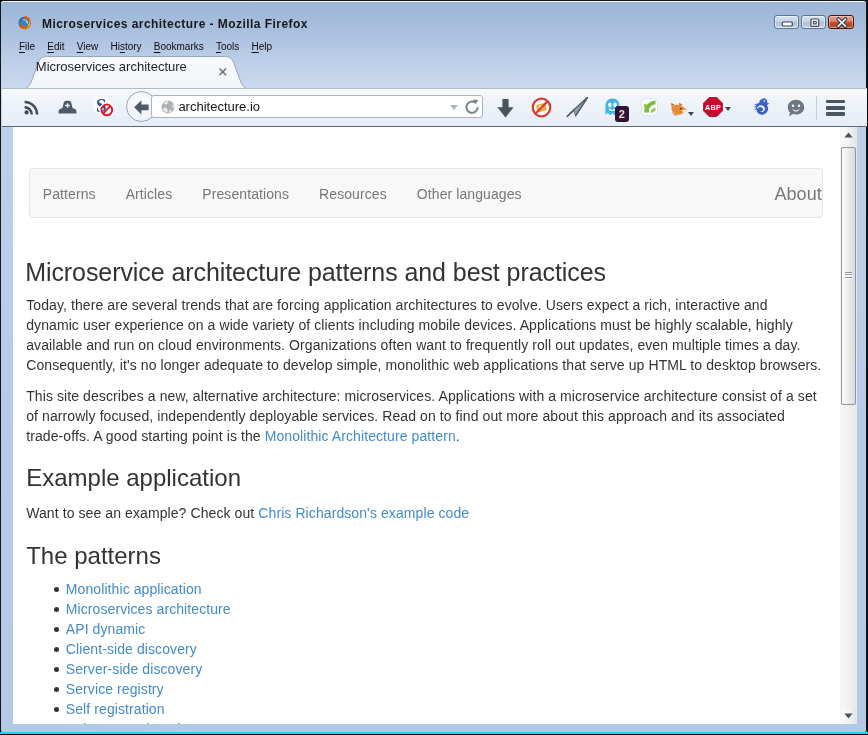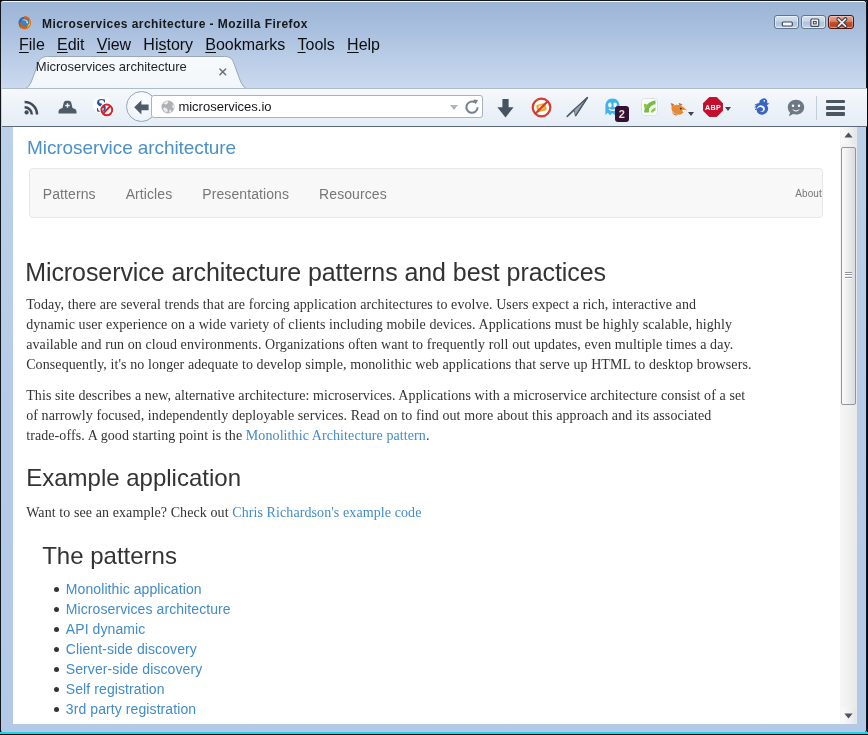--- a/index.html
+++ b/index.html
@@ -28,21 +28,21 @@
     box-shadow:inset 0 0 0 1px rgba(255,255,255,.5); }
   .win-btn.max { width:25.5px; }
   .win-btn.close { width:25.8px; margin-right:0;
     border-color:#491511;
     background:linear-gradient(180deg,#eba78f 0%,#dd8165 45%,#c4512f 50%,#ba4521 80%,#cd6841 100%);
     box-shadow:inset 0 0 0 1px rgba(255,255,255,.35); }
   .win-btn svg { position:absolute; left:0; top:0; }
 
   
   .menubar { position:absolute; left:11.9px; top:34.5px; height:16px; white-space:nowrap; }
-  .menu-item { display:inline-block; padding:0 6.1px; font-size:16px; line-height:16px; color:#0c0d0f; }
+  .menu-item { display:inline-block; padding:0 6.1px; font-size:10px; line-height:16px; color:#0c0d0f; }
   .menu-item u { text-decoration:underline; text-underline-offset:1.5px; }
 
   
   .tab { position:absolute; left:20px; top:54.6px; width:230px; height:34px; }
   .tab-label { position:absolute; left:34.8px; top:57.9px; font-size:13px; line-height:16px; color:#1d2228; white-space:nowrap; }
   .tab-close { position:absolute; left:217px; top:66.3px; width:9.6px; height:9.6px; }
 
   
   .toolbar { position:absolute; left:1px; top:87.3px; width:864.5px; height:37.4px;
     border-top:1px solid #aebbcb;
@@ -80,29 +80,29 @@
     border-top:4.4px solid #3e454e; top:10px; }
 
   
   .viewport { position:absolute; left:12px; top:126.1px; width:827px; height:597px; background:#fff; overflow:hidden; }
 
   .brand { position:absolute; left:14.1px; top:11.0px; font-size:19px; line-height:19px; letter-spacing:-.09px; color:#4a90c9; white-space:nowrap; }
   .site-navbar { position:absolute; left:15.8px; top:40.5px; width:794.7px; height:50.4px; background:#f8f8f8;
     border:1px solid #e7e7e7; border-radius:4px; }
   .site-nav-list { position:absolute; left:-2px; top:15.0px; display:flex; list-style:none;text-align:center; }
   .site-nav-item { padding:0 15px; font-size:14px; line-height:20px; color:#777; letter-spacing:.09px; white-space:nowrap; }
-  .site-nav-about { position:absolute; right:0.6px; top:15.0px; font-size:10px; line-height:20px; color:#777; letter-spacing:.09px;margin-left:20px; }
+  .site-nav-about { position:absolute; right:0.6px; top:15.0px; font-size:18px; line-height:20px; color:#777; letter-spacing:.09px;margin-left:20px; }
 
   .h1 { position:absolute; left:12.2px; top:132.6px; font-size:25px; line-height:25px; font-weight:normal;
     color:#333; letter-spacing:-.08px; white-space:nowrap; }
   .h2 { position:absolute; font-size:24px; line-height:24px; font-weight:normal; color:#333; white-space:nowrap; }
   .h2.example { left:13.2px; top:339.4px; }
-  .h2.patterns { left:13.2px; top:416.5px;margin-left:16px; }
-
-  .para { position:absolute; left:13.2px; color:#333;font-family:Liberation Serif, serif; }
+  .h2.patterns { left:13.2px; top:416.5px; }
+
+  .para { position:absolute; left:13.2px; color:#333; }
   .para .line { display:block; font-size:14px; line-height:20px; letter-spacing:.09px; white-space:nowrap; }
   .para.p1 { top:168.2px; }
   .para.p2 { top:258.5px; }
   .para.p3 { top:375.6px; }
   a.content-link { color:#428bca; text-decoration:none; cursor:pointer; }
 
   .patterns-list { position:absolute; left:52.8px; top:451.7px; list-style:none; }
   .patterns-list li { position:relative; font-size:14px; line-height:20.1px; letter-spacing:.09px; white-space:nowrap; }
   .patterns-list li::before { content:""; position:absolute; left:-11.75px; top:8.1px; width:5px; height:5px;
     border-radius:50%; background:#333; }
@@ -196,21 +196,21 @@
       </div>
     <div class="back-button" data-name="back-button"></div>
     <svg style="position:absolute;left:131px;top:96.5px" width="19" height="19" viewBox="0 0 19 19" data-name="back-arrow-icon">
       <path d="M9.4,2.2 L2.2,9.3 L9.4,16.4 L9.4,12.2 L16.6,12.2 L16.6,6.4 L9.4,6.4 Z" fill="#4c5a6a"></path>
     </svg>
     <div class="urlbar" data-name="address-bar"></div>
     <svg class="site-icon" data-name="globe-icon" width="14" height="14" viewBox="0 0 14 14">
       <circle cx="7" cy="7" r="6.5" fill="#aeb1b3"></circle>
       <path d="M2.5 3.5 Q4.5 5 6 4 Q8 2.8 7 1 Q4.2 1.2 2.5 3.5 Z M12 4 Q10.5 6 11.5 7.5 Q12.3 8.6 13.4 8 Q13.6 5.7 12 4 Z M4 7.5 Q6.5 8 6.8 10 Q7 11.8 5.5 12.8 Q2.5 11.5 2 8.5 Q3 7.3 4 7.5 Z M9 9.5 Q10.8 9.8 10.5 11.5 Q9.3 12.7 8 13 Q7.8 10.5 9 9.5 Z" fill="#e9eaeb"></path>
     </svg>
-    <div class="url-text" data-name="url-text">microservices.io</div>
+    <div class="url-text" data-name="url-text">architecture.io</div>
     <svg class="url-caret" data-name="urlbar-dropdown-icon" width="10" height="7" viewBox="0 0 10 7">
       <path d="M1,1 L9,1 L5,6 Z" fill="#aab6c2"></path>
     </svg>
     <svg class="reload-btn" data-name="reload-icon" width="16" height="16" viewBox="0 0 16 16">
       <path d="M13.6,8.2 A5.6,5.6 0 1 1 10.9,3.4" fill="none" stroke="#74828f" stroke-width="2"></path>
       <path d="M9.2,0.6 L14.2,1 L11.6,5.2 Z" fill="#74828f"></path>
     </svg>
     <div id="right-icons" data-name="toolbar-right-icons">
         <span class="tbicon" data-name="download-icon"><svg width="19" height="21" viewBox="0 0 19 21">
             <path d="M6.4,1 L12.6,1 L12.6,9.2 L17.6,9.2 L9.5,19.4 L1.4,9.2 L6.4,9.2 Z" fill="#47535f"></path>
@@ -264,27 +264,27 @@
       </div>
     <div class="toolbar-sep" data-name="toolbar-separator"></div>
     <div class="menu-button" data-name="hamburger-menu-icon">
       <div class="bar" data-name="menu-bar-line" style="top:0"></div>
         <div class="bar" data-name="menu-bar-line" style="top:6.2px"></div>
         <div class="bar" data-name="menu-bar-line" style="top:12.4px"></div>
     </div>
     <div class="chrome-divider" data-name="chrome-content-divider"></div>
 
     <div class="viewport" data-name="page-viewport">
-      <a class="brand" data-name="site-brand-link">Microservice architecture</a>
       <div class="site-navbar" data-name="site-navbar">
         <ul class="site-nav-list" id="site-nav-list">
             <li class="site-nav-item" data-name="nav-item-patterns">Patterns</li>
             <li class="site-nav-item" data-name="nav-item-articles">Articles</li>
             <li class="site-nav-item" data-name="nav-item-presentations">Presentations</li>
             <li class="site-nav-item" data-name="nav-item-resources">Resources</li>
+            <li class="site-nav-item" data-name="nav-item-other-languages">Other languages</li>
           </ul>
         <a class="site-nav-about" data-name="nav-item-about">About</a>
       </div>
       <h1 class="h1" data-name="page-title">Microservice architecture patterns and best practices</h1>
       <div class="para p1" data-name="intro-paragraph">
           <span class="line" data-name="text-line">Today, there are several trends that are forcing application architectures to evolve. Users expect a rich, interactive and</span>
           <span class="line" data-name="text-line">dynamic user experience on a wide variety of clients including mobile devices. Applications must be highly scalable, highly</span>
           <span class="line" data-name="text-line">available and run on cloud environments. Organizations often want to frequently roll out updates, even multiple times a day.</span>
           <span class="line" data-name="text-line">Consequently, it's no longer adequate to develop simple, monolithic web applications that serve up HTML to desktop browsers.</span>
         </div>
@@ -297,20 +297,21 @@
       <div class="para p3" data-name="example-paragraph">
           <span class="line" data-name="text-line">Want to see an example? Check out <a class="content-link" data-name="content-link">Chris Richardson's example code</a></span>
         </div>
       <h2 class="h2 patterns" data-name="patterns-heading">The patterns</h2>
       <ul class="patterns-list" data-name="patterns-list" id="patterns-list">
           <li data-name="pattern-list-item"><a class="content-link" data-name="pattern-link-monolithic-architecture">Monolithic application</a></li>
           <li data-name="pattern-list-item"><a class="content-link" data-name="pattern-link-microservices-architecture">Microservices architecture</a></li>
           <li data-name="pattern-list-item"><a class="content-link" data-name="pattern-link-api-gateway">API dynamic</a></li>
           <li data-name="pattern-list-item"><a class="content-link" data-name="pattern-link-client-side-discovery">Client-side discovery</a></li>
           <li data-name="pattern-list-item"><a class="content-link" data-name="pattern-link-server-side-discovery">Server-side discovery</a></li>
+          <li data-name="pattern-list-item"><a class="content-link" data-name="pattern-link-service-registry">Service registry</a></li>
           <li data-name="pattern-list-item"><a class="content-link" data-name="pattern-link-self-registration">Self registration</a></li>
           <li data-name="pattern-list-item"><a class="content-link" data-name="pattern-link-3rd-party-registration">3rd party registration</a></li>
         </ul>
     </div>
 
     <div class="scrollbar" data-name="vertical-scrollbar">
       <div class="sb-btn up" data-name="scrollbar-up-button">
         <svg class="sb-arrow" style="top:5px" width="9" height="6" viewBox="0 0 9 6">
             <path d="M4.5,0.5 L8.6,5.4 L0.4,5.4 Z" fill="#4a545e"></path>
           </svg>

